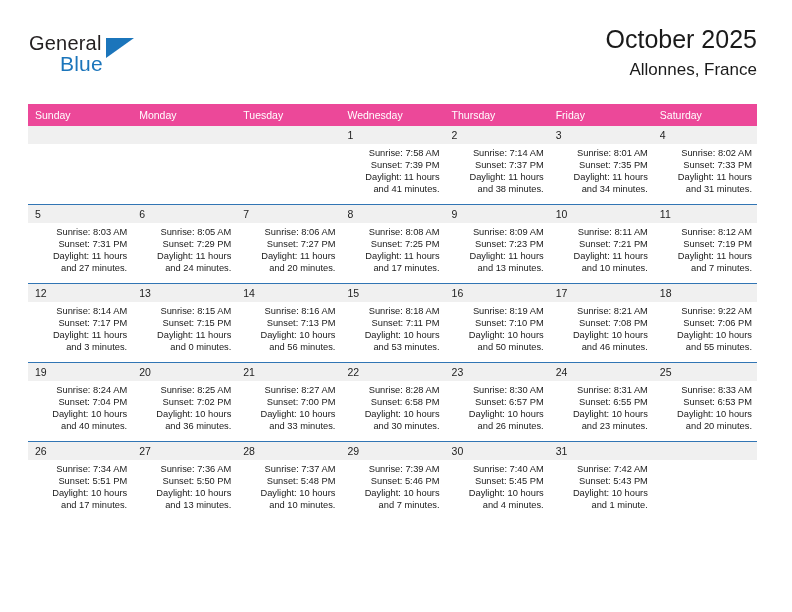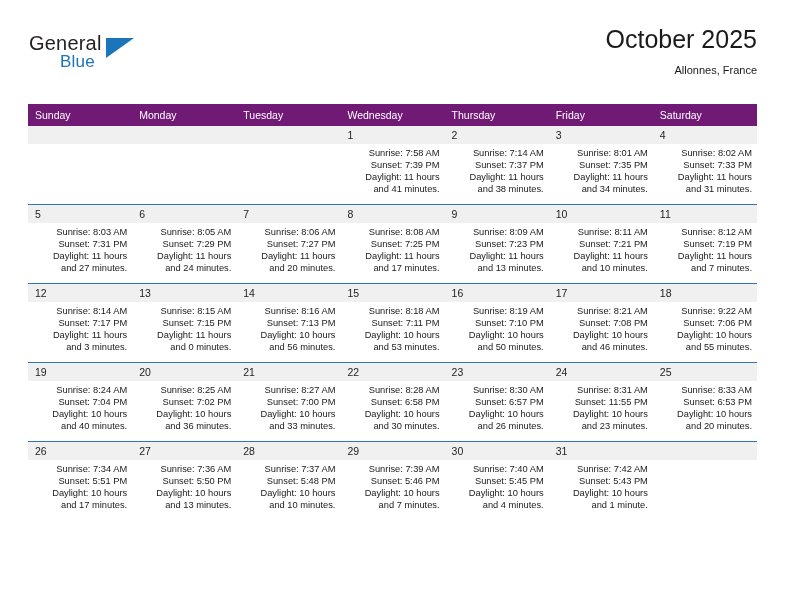--- a/index.html
+++ b/index.html
@@ -42,21 +42,21 @@
     top: 0px;
     font-size: 20px;
     letter-spacing: 0.2px;
     color: #231f20;
     font-family: "Liberation Sans", sans-serif;
   }
   .brand-blue {
     position: absolute;
     left: 32px;
     top: 20px;
-    font-size: 17px;
+    font-size: 21px;
     letter-spacing: 0.2px;
     color: #1b75bb;
     font-family: "Liberation Sans", sans-serif;
   }
   .brand-triangle {
     position: absolute;
     left: 78px;
     top: 6px;
     width: 0;
     height: 0;
@@ -71,39 +71,39 @@
     text-align: right;
     margin-left: 8px;
   }
   .cal-title {
     font-size: 25px;
     color: #1a1a1a;
     line-height: 30px;
     white-space: nowrap;
   }
   .cal-subtitle {
-    font-size: 11px;
+    font-size: 17px;
     color: #1a1a1a;
     line-height: 20px;
     margin-top: 6px;
     white-space: nowrap;
     text-align: right;
   }
 
   
   .calendar {
     position: absolute;
     left: 28px;
     top: 104px;
     width: 729px;
     border-collapse: collapse;
     table-layout: fixed;
   }
   .calendar th {
-    background: #701a75;
+    background: #ec4899;
     color: #ffffff;
     font-size: 10.5px;
     font-weight: normal;
     text-align: left;
     padding: 5px 0 5px 7px;
     height: 12px;
     border: none;
   }
   .calendar td {
     width: 104.14px;
@@ -397,21 +397,21 @@
               <span>Sunrise: 8:30 AM</span>
               <span>Sunset: 6:57 PM</span>
               <span>Daylight: 10 hours</span>
               <span>and 26 minutes.</span>
             </div>
           </td>
           <td class="day-cell">
             <span class="daynum">24</span>
             <div class="cell-lines">
               <span>Sunrise: 8:31 AM</span>
-              <span>Sunset: 11:55 PM</span>
+              <span>Sunset: 6:55 PM</span>
               <span>Daylight: 10 hours</span>
               <span>and 23 minutes.</span>
             </div>
           </td>
           <td class="day-cell">
             <span class="daynum">25</span>
             <div class="cell-lines">
               <span>Sunrise: 8:33 AM</span>
               <span>Sunset: 6:53 PM</span>
               <span>Daylight: 10 hours</span>

